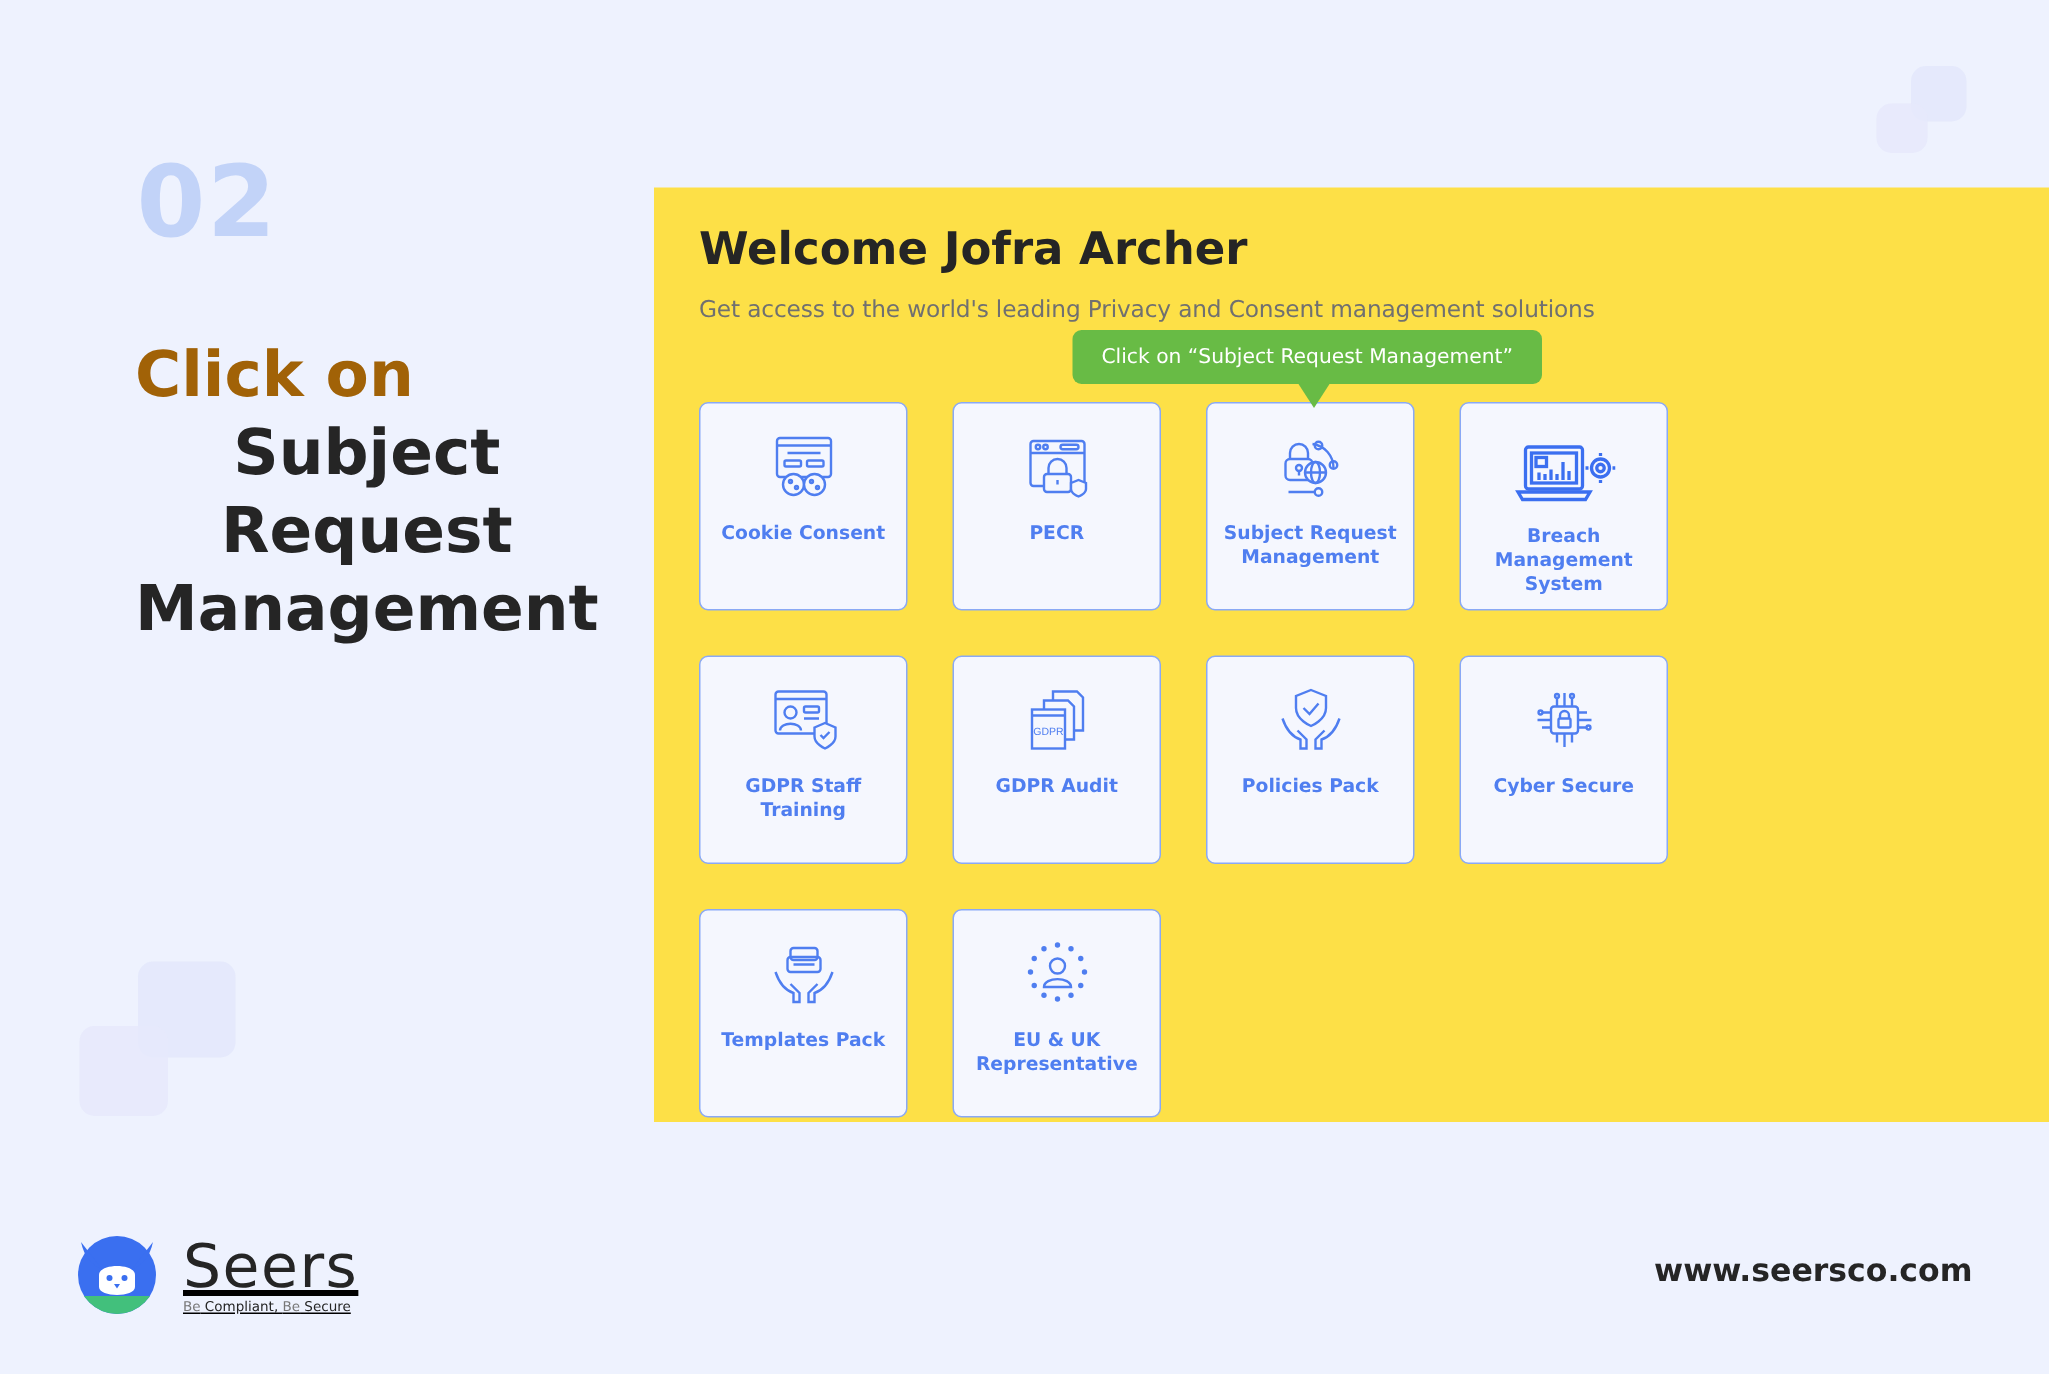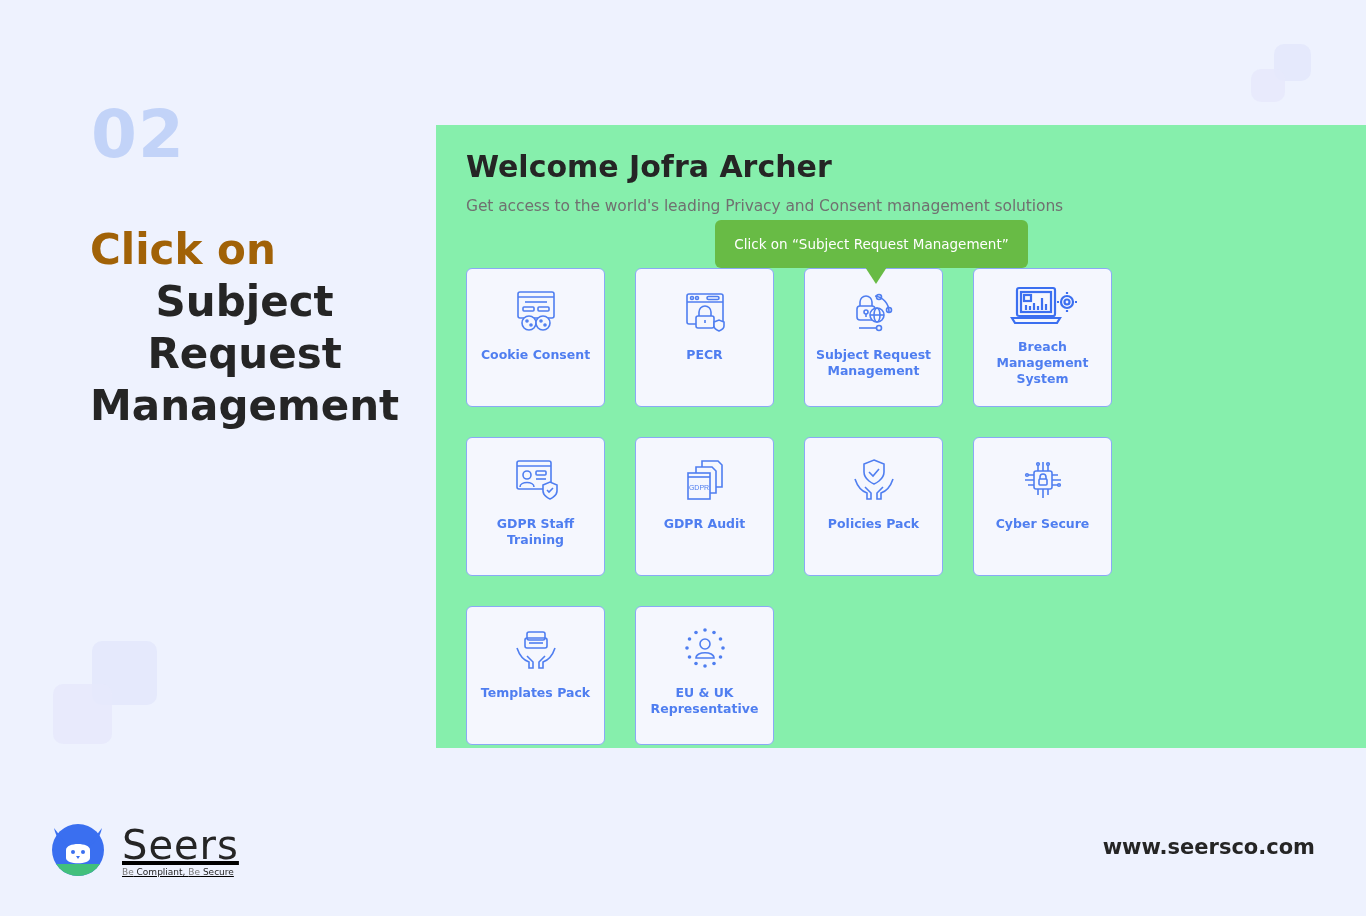--- a/index.html
+++ b/index.html
@@ -7,25 +7,25 @@
   body { background: #eef2fe; font-family: "DejaVu Sans", "Liberation Sans", sans-serif; position: relative; }
 
   .deco { position: absolute; border-radius: 10px; background: #e3e7fc; opacity: .85; }
   .deco.b { background: #e6e9fb; }
 
   .step-num { position: absolute; left: 91px; top: 96px; font-size: 66px; font-weight: bold; color: #c2d3f8; letter-spacing: 1px; }
   .headline { position: absolute; left: 90px; top: 224px; font-size: 42px; font-weight: bold; line-height: 52px; color: #252525; }
   .headline .accent { color: #a16207; display: block; }
   .headline .line { display: block; text-align: center; }
 
-  .panel { position: absolute; left: 436px; top: 125px; width: 930px; height: 623px; background: #86efac; }
+  .panel { position: absolute; left: 436px; top: 125px; width: 930px; height: 623px; background: #fde047; }
   .welcome { position: absolute; left: 30px; top: 24px; font-size: 30px; font-weight: bold; color: #252525; }
   .subtitle { position: absolute; left: 30px; top: 72px; font-size: 15.5px; color: #707070; letter-spacing: -0.1px; }
 
-  .tooltip { position: absolute; left: 279px; top: 95px; width: 313px; height: 48px; background: #68bb45; border-radius: 6px; color: #fff; font-size: 13.5px; display: flex; align-items: center; justify-content: center; }
+  .tooltip { position: absolute; left: 279px; top: 95px; width: 313px; height: 36px; background: #68bb45; border-radius: 6px; color: #fff; font-size: 13.5px; display: flex; align-items: center; justify-content: center; }
   .tooltip::after { content: ""; position: absolute; left: 150px; bottom: -16px; border-left: 11px solid transparent; border-right: 11px solid transparent; border-top: 17px solid #68bb45; }
 
   .grid { position: absolute; left: 30px; top: 143px; display: grid; grid-template-columns: repeat(4, 139px); grid-auto-rows: 139px; column-gap: 29px; row-gap: 22px; gap: 30px; }
   .card { border: 1.6px solid #8aa9f5; border-radius: 6px; background: #f5f7fe; display: flex; flex-direction: column; align-items: center; padding-top: 18px; cursor: pointer; }
   .card .icon { width: 52px; height: 48px; display: flex; align-items: center; justify-content: center; }
   .card .icon svg { width: 46px; height: 46px; }
   .card .label { margin-top: 12px; font-size: 12.5px; font-weight: bold; color: #4f7ef0; text-align: center; line-height: 16px; padding: 0 8px; }
   .card.breach .icon svg { width: 68px; }
 
   .logo { position: absolute; left: 48px; top: 820px; display: flex; align-items: center; text-decoration: underline; }
@@ -102,21 +102,21 @@
             <ellipse cx="26" cy="27" rx="3" ry="7"></ellipse>
             <path d="M24 8 a16 16 0 0 1 14 16"></path>
             <circle cx="28" cy="9" r="2.5"></circle>
             <circle cx="38" cy="22" r="2.5"></circle>
             <circle cx="28" cy="40" r="2.5"></circle>
             <line x1="8" y1="40" x2="25" y2="40"></line>
           </svg>
       </span>
       <span class="label">Subject Request Management</span>
     </div>
-    <div class="card breach" style="padding-top:14px;">
+    <div class="card breach" style="padding-top:14px;justify-content:center;">
       <span class="icon" style="width:70px;">
         <svg viewBox="0 0 68 46" fill="none" stroke="#3b6ff0" stroke-width="2.2">
             <rect x="8" y="4" width="38" height="28" rx="2"></rect>
             <rect x="12" y="8" width="30" height="20"></rect>
             <path d="M3 34 h48 l-3 5 h-42 z"></path>
             <rect x="15" y="11" width="7" height="6"></rect>
             <line x1="17" y1="26" x2="17" y2="21"></line>
             <line x1="21" y1="26" x2="21" y2="22"></line>
             <line x1="25" y1="26" x2="25" y2="19"></line>
             <line x1="29" y1="26" x2="29" y2="22"></line>

